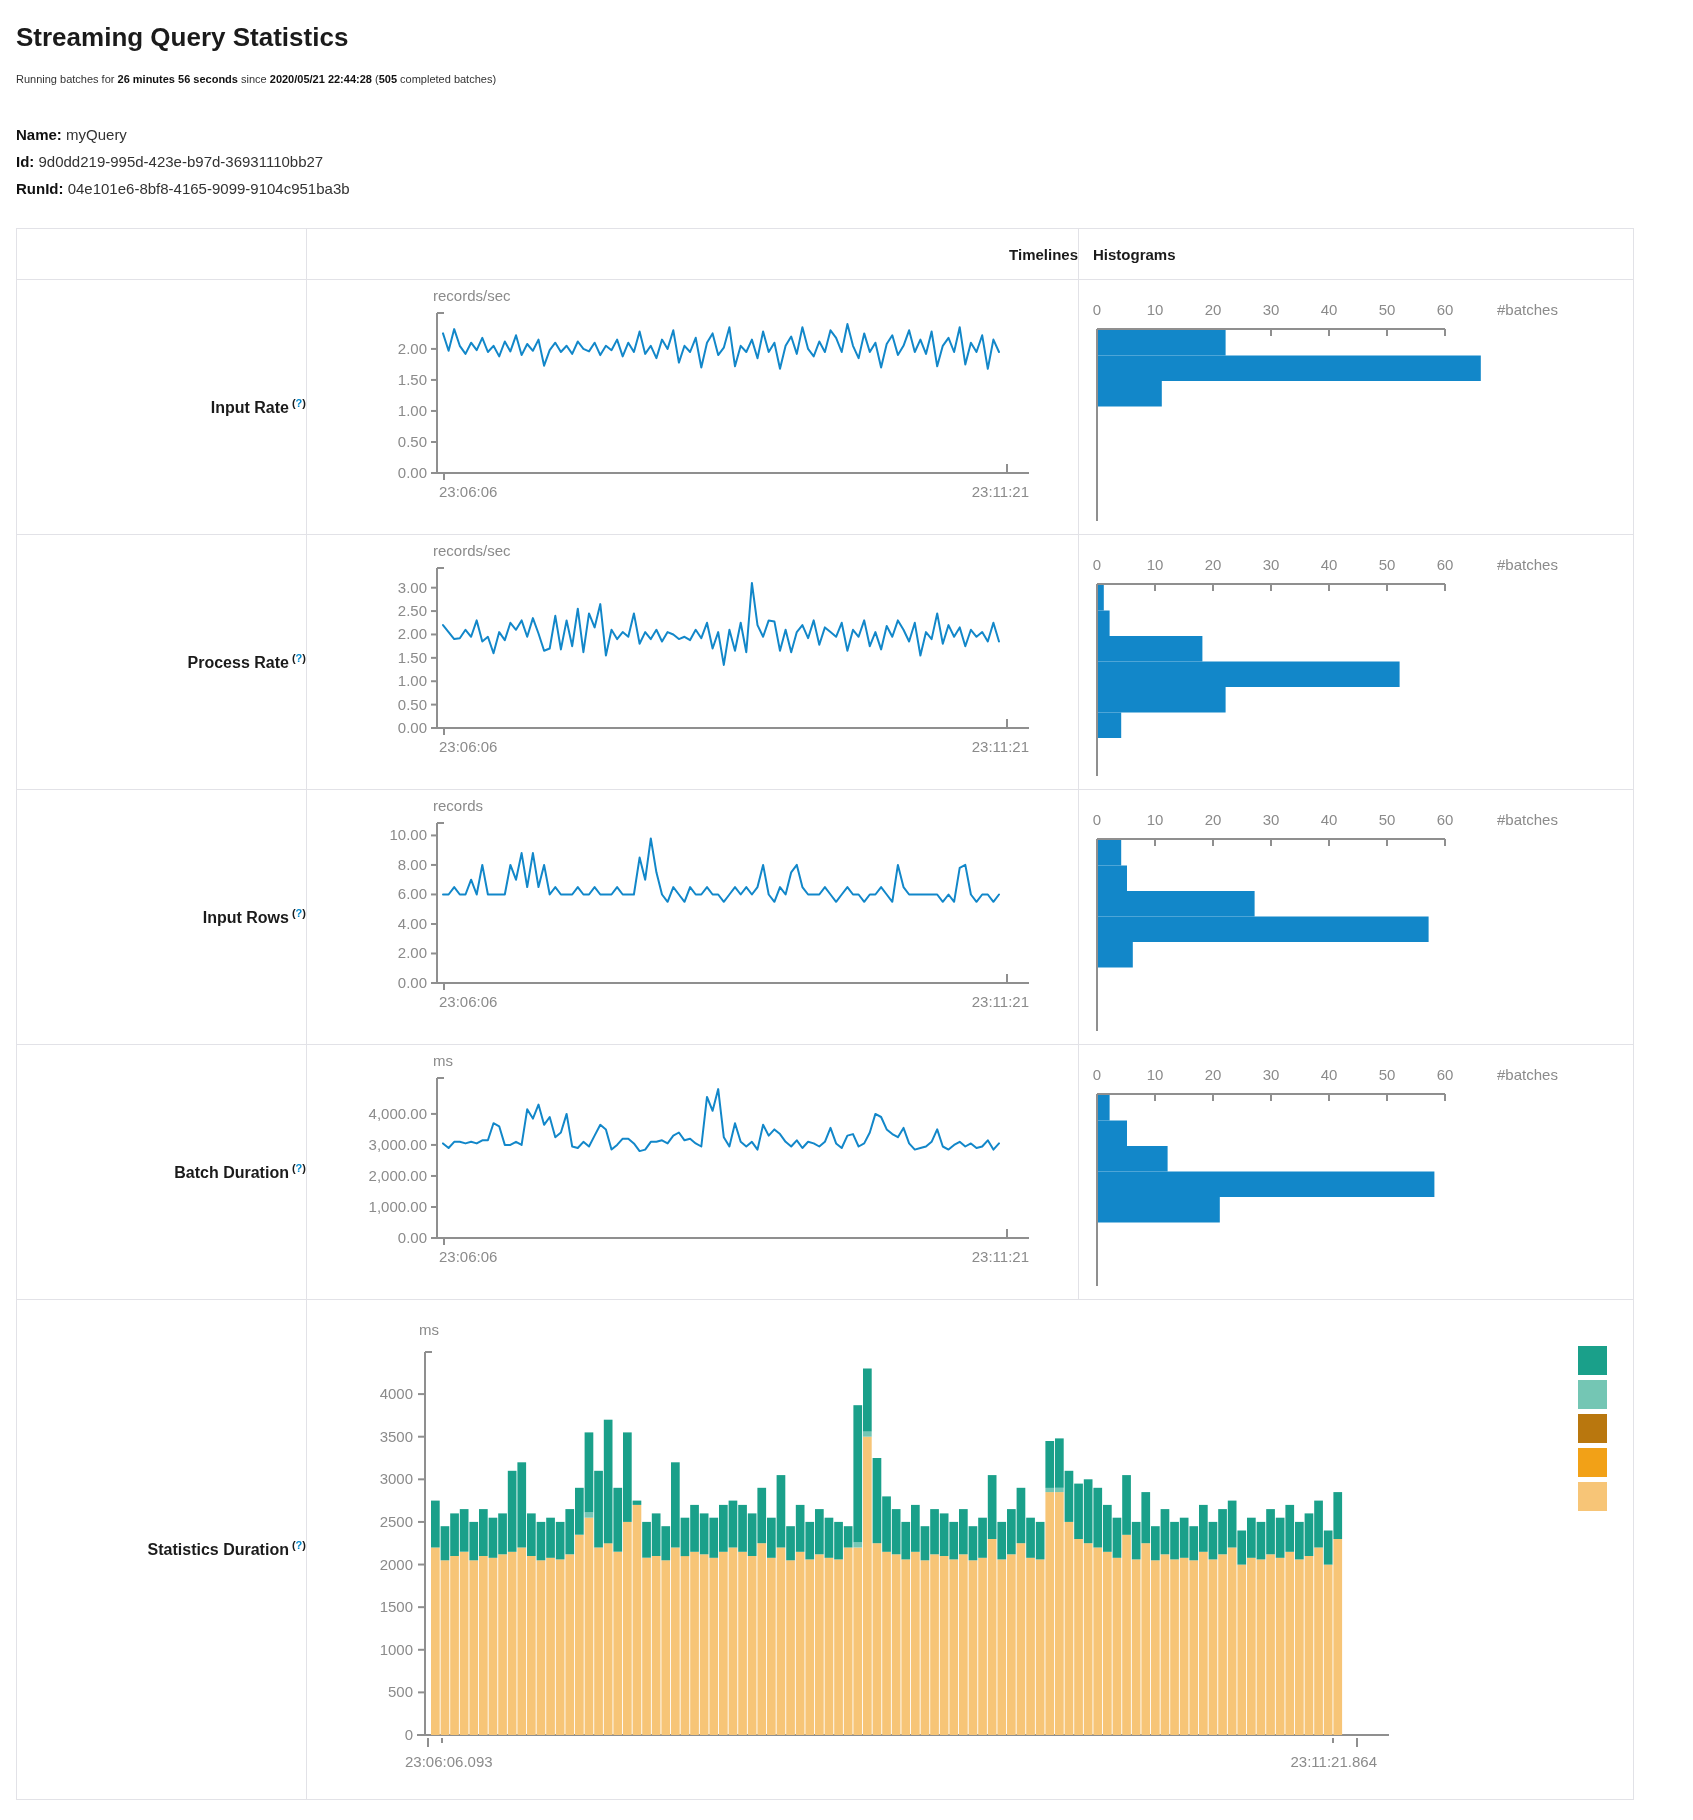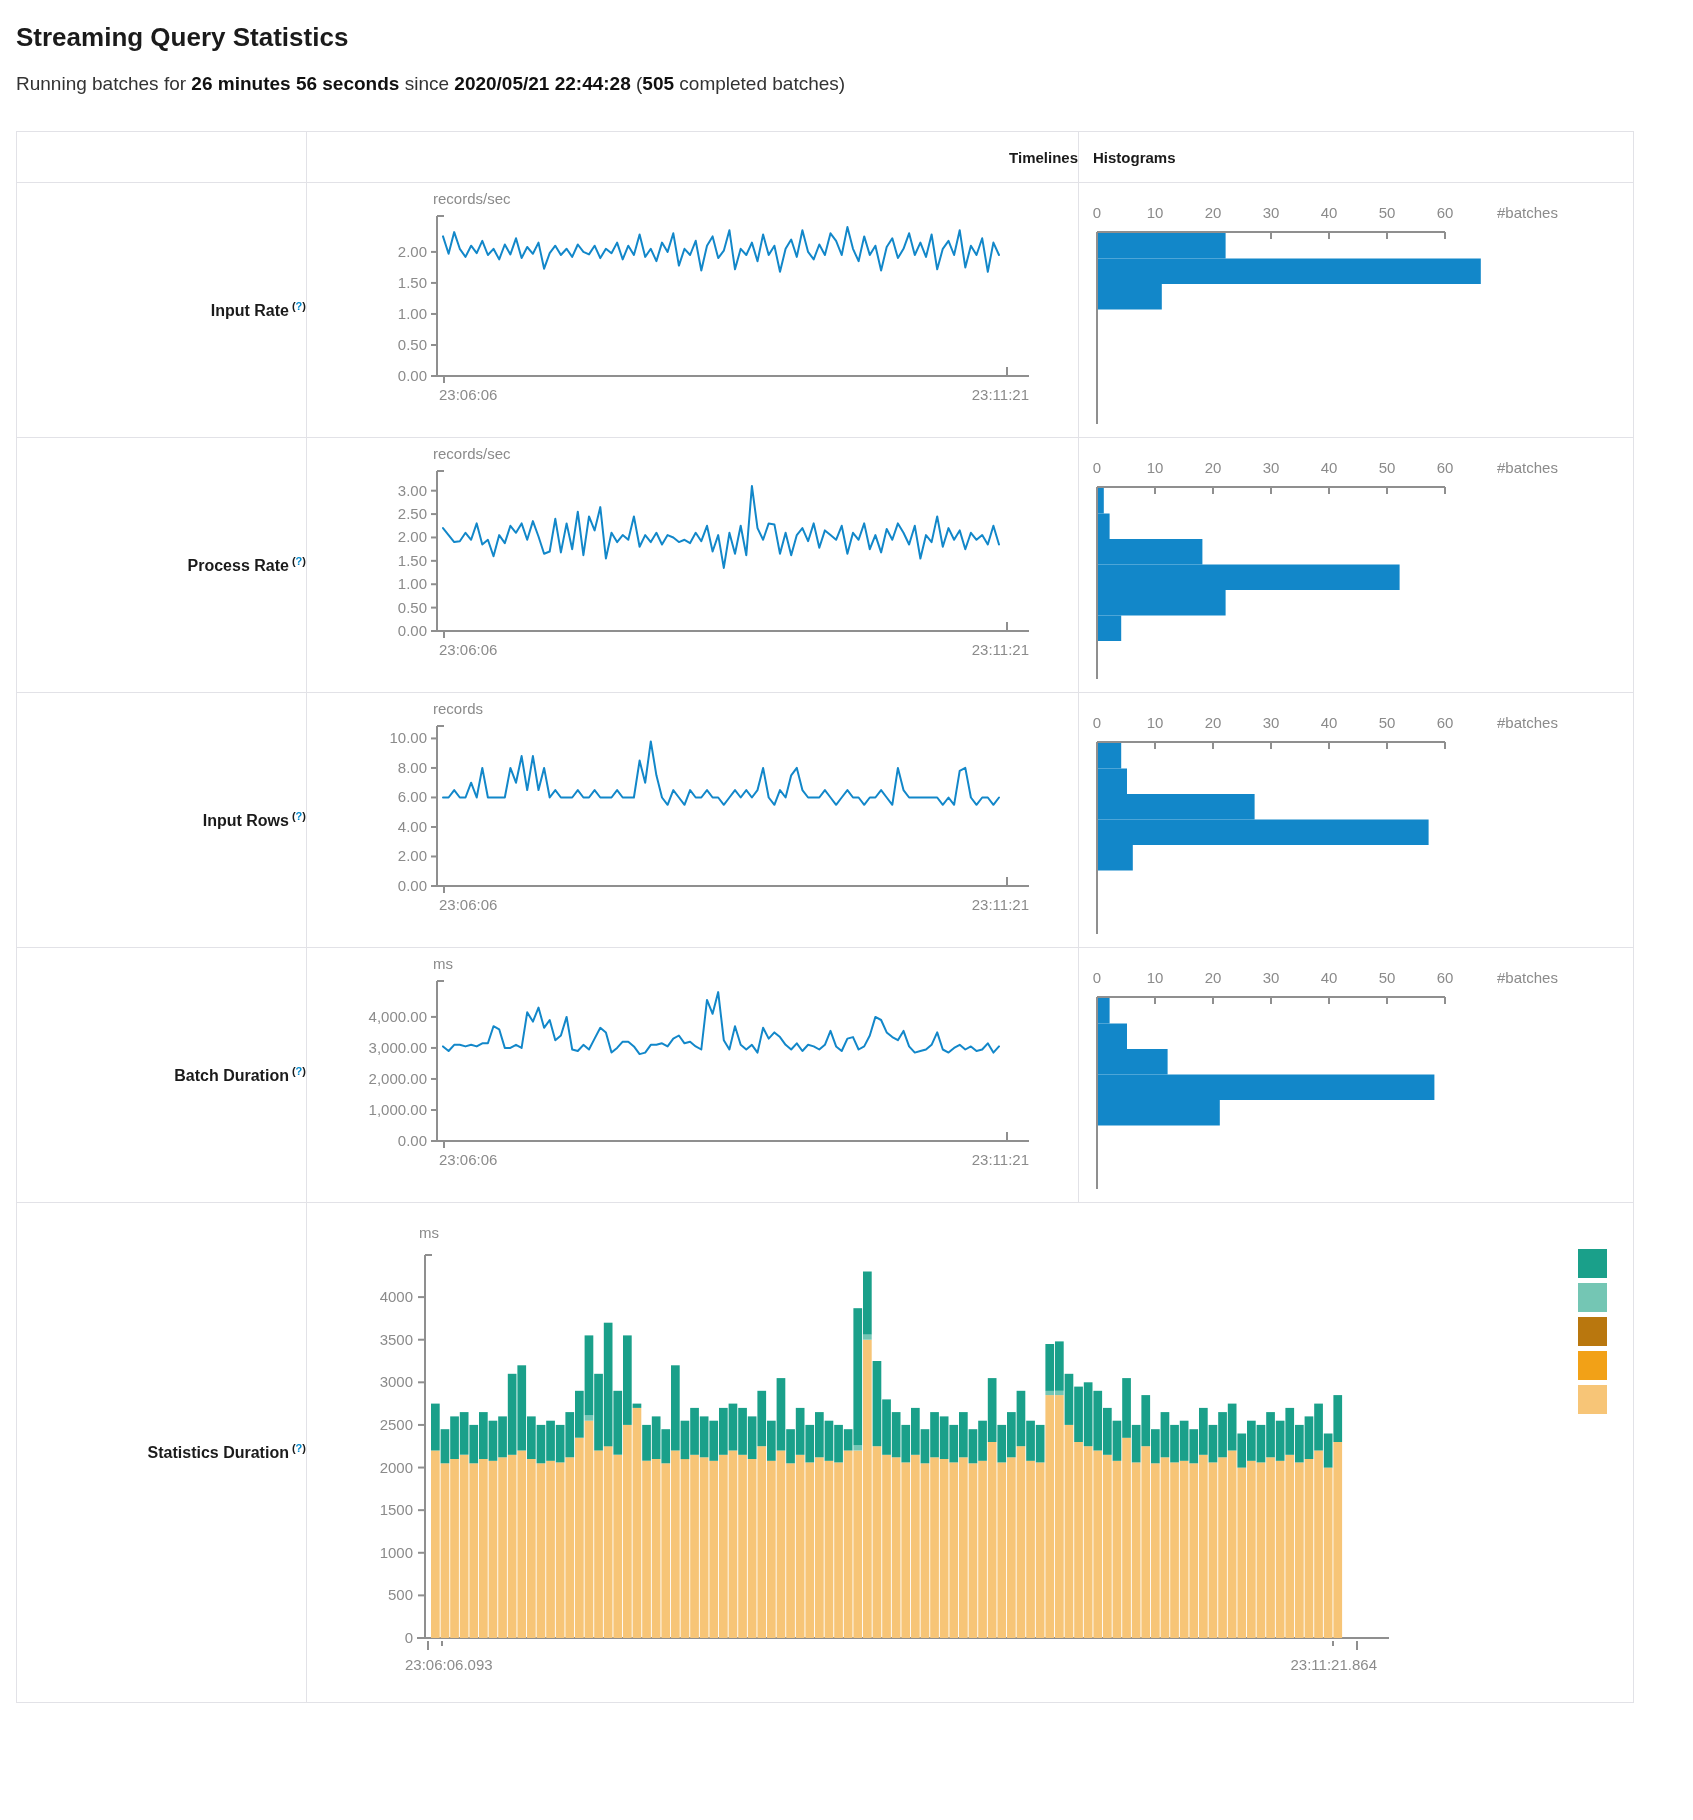--- a/index.html
+++ b/index.html
@@ -1,18 +1,18 @@
 <!DOCTYPE html>
 <html><head>
 <meta charset="utf-8">
 <style>
   html,body{margin:0;padding:0;background:#fff;color:#222;font-family:"Liberation Sans",sans-serif;}
   .page{width:1693px;box-sizing:border-box;padding:14px 16px;}
   h1{font-size:26px;margin:8px 0 20px 0;font-weight:700;color:#1b1b1b;}
-  .subtitle{font-size:19px;color:#333;margin:0 0 36px 0;}
+  .subtitle{font-size:11px;color:#333;margin:0 0 36px 0;}
   .subtitle b{color:#111;}
   .qinfo{font-size:15px;color:#333;line-height:27px;margin-bottom:26px;}
   .qinfo b{color:#111;}
   table.stats{border-collapse:collapse;table-layout:fixed;width:1576px;}
   table.stats td{border:1px solid #e2e2e7;padding:0;vertical-align:middle;background:#fff;}
   td.c1{width:275px;}
   td.c2{width:757px;text-align:right;}
   td.c3{width:540px;}
   tr.head td{height:50px;font-weight:700;font-size:15px;color:#1b1b1b;padding-left:14px;vertical-align:middle;}
   tr.mrow td{height:254px;}
@@ -31,20 +31,25 @@
 </style>
 </head>
 <body>
 
 <div class="page">
 
   <h1>Streaming Query Statistics</h1>
 
   <p class="subtitle"><span>Running batches for </span><b>26 minutes 56 seconds</b><span> since </span><b>2020/05/21 22:44:28</b><span> (</span><b>505</b><span> completed batches)</span></p>
 
+  <div class="qinfo">
+    <div><b>Name:</b> <span>myQuery</span></div>
+    <div><b>Id:</b> <span>9d0dd219-995d-423e-b97d-36931110bb27</span></div>
+    <div><b>RunId:</b> <span>04e101e6-8bf8-4165-9099-9104c951ba3b</span></div>
+  </div>
 
   <table class="stats">
     <tbody>
         <tr class="head">
       <td class="c1"></td>
       <td class="c2"><span>Timelines</span></td>
       <td class="c3"><span>Histograms</span></td>
     </tr>
 
     <tr class="mrow">

